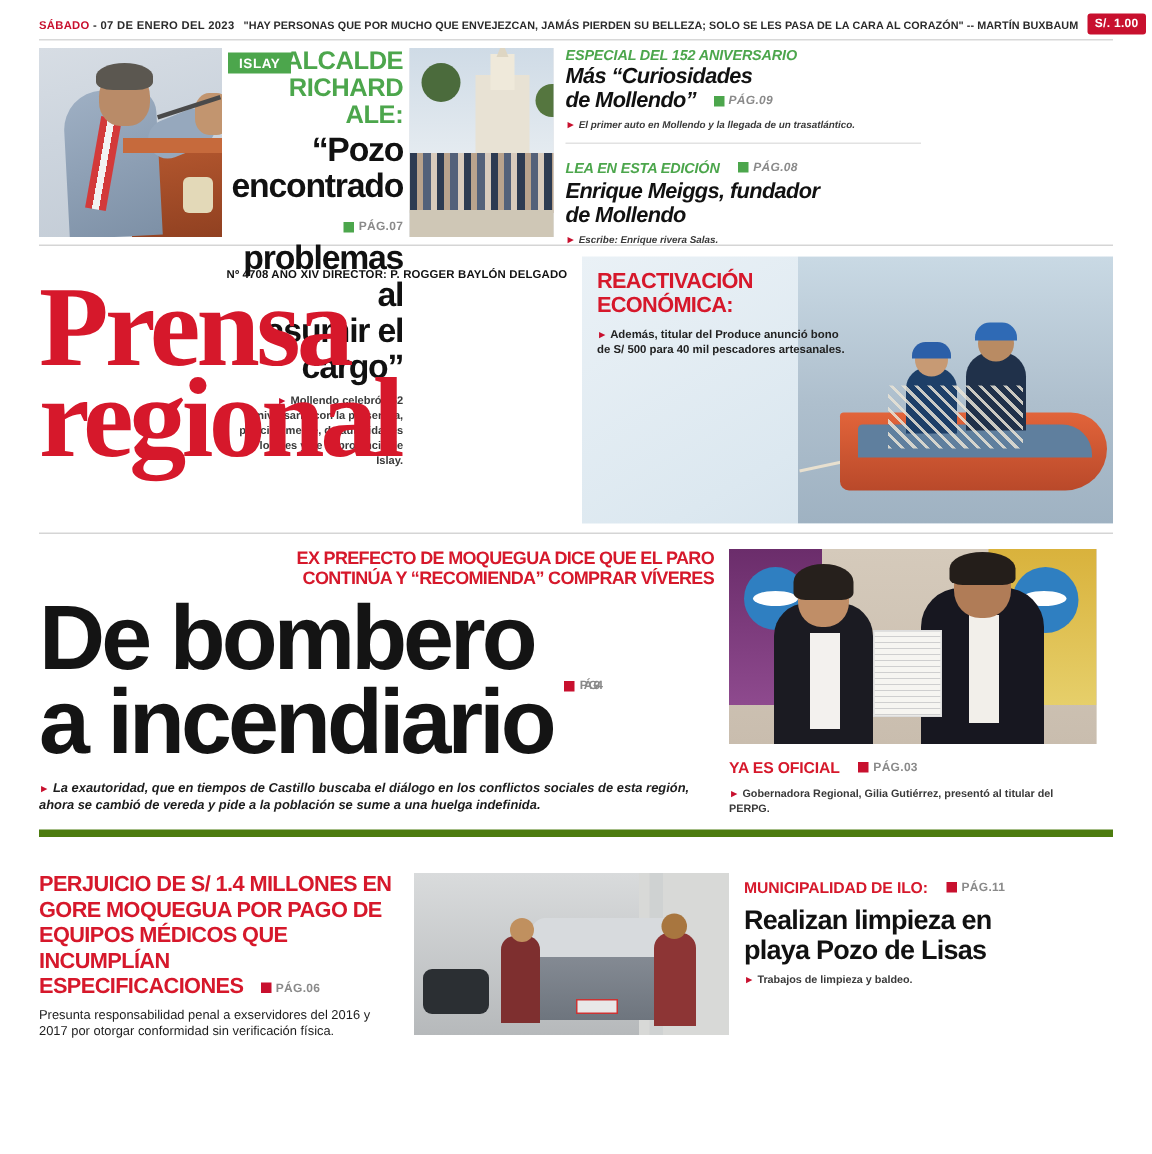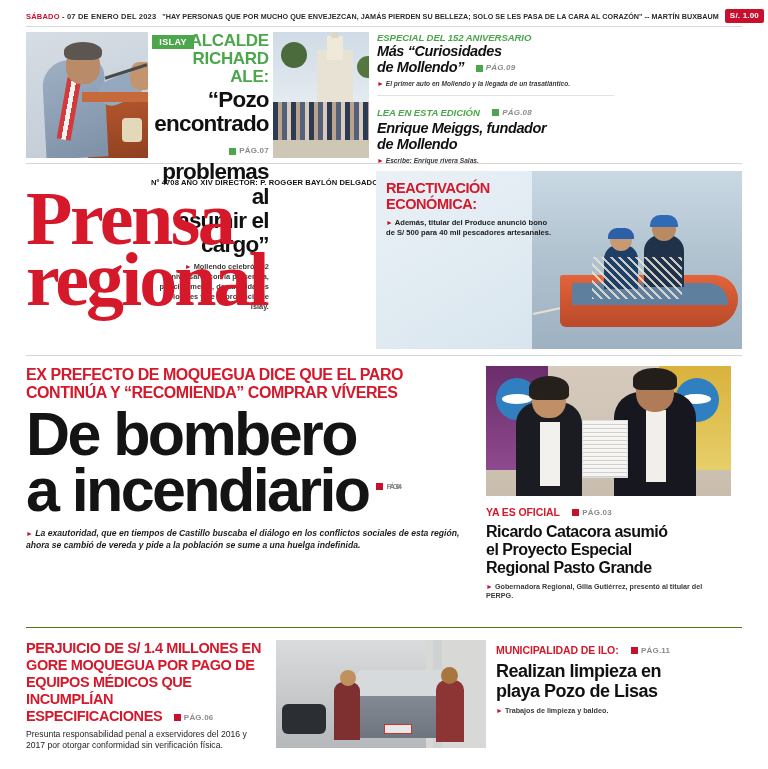--- a/index.html
+++ b/index.html
@@ -116,21 +116,21 @@
     font-size:7.6px; font-weight:bold; letter-spacing:.1px; color:#111; white-space:nowrap;
   }
   .mast-l1, .mast-l2 {
     font-family:"Liberation Serif", serif; font-weight:bold; color:#d6182b;
     font-size:76px; line-height:.78; letter-spacing:-2.5px;
   }
   .mast-l1 { margin-top:18px; }
   .mast-l2 { margin-top:2px; letter-spacing:-3px; }
 
   .promo {
-    flex:1; margin-left:0; position:relative; overflow:hidden;
+    flex:1; margin-left:12px; position:relative; overflow:hidden;
     background:linear-gradient(150deg,#eaf1f6,#dce8f0 55%,#cfdde8);
     display:flex;
   }
   .promo-text { width:185px; padding:9px 6px 6px 10px; position:relative; z-index:3; }
   .promo-kicker { color:#d6182b; font-size:14.5px; font-weight:bold; letter-spacing:-.45px; }
   .promo-head { font-size:18.5px; font-weight:bold; line-height:1.12; letter-spacing:-.7px; margin-top:4px;}
   .promo-deck { font-size:7.6px; font-weight:bold; line-height:1.3; margin-top:6px; color:#222;}
   .promo-img { position:absolute; right:0; top:0; width:210px; height:100%; }
   .pi-water { position:absolute; inset:0; background:linear-gradient(#c9d9e4,#aebfcd 55%,#9fb2c2); }
   .pi-boat { position:absolute; left:28px; bottom:22px; width:178px; height:52px;
@@ -146,28 +146,28 @@
   .pi-p2h { position:absolute; left:120px; bottom:108px; width:24px; height:24px; background:#b98b63; border-radius:50%;}
   .pi-p2c { position:absolute; left:118px; bottom:122px; width:28px; height:12px; background:#2f6ab5; border-radius:10px 10px 0 0;}
   .pi-net { position:absolute; left:60px; bottom:50px; width:90px; height:42px;
     background:repeating-linear-gradient(45deg,#e8e3d6 0 2px,transparent 2px 6px); opacity:.85;}
   .pi-rope { position:absolute; left:0; bottom:44px; width:96px; height:2px; background:#e8e0cf; transform:rotate(-12deg);}
 
   
   .sec3 { display:flex; padding-top:10px; border-top:1px solid #d5d5d5; margin-top:6px; }
   .s3-left { width:460px; padding-right:10px; }
   .big-kicker {
-    color:#d6182b; font-size:16px; font-weight:bold; line-height:1.1;
-    text-align:left; letter-spacing:-.45px;
+    color:#d6182b; font-size:12px; font-weight:bold; line-height:1.1;
+    text-align:right; letter-spacing:-.45px;
   }
   .big-head {
     font-size:61px; font-weight:bold; line-height:.92; letter-spacing:-2.6px; color:#141414;
     margin-top:5px;
   }
-  .big-head .l2row { display:flex; align-items:center; gap:8px; }
+  .big-head .l2row { display:flex; align-items:flex-start; gap:8px; }
   .big-pag { font-size:8px; font-weight:bold; color:#8a8a8a; display:inline-flex; align-items:center; gap:3px; padding-bottom:8px;}
   .big-deck {
     font-size:8.6px; font-style:italic; font-weight:bold; line-height:1.38;
     margin-top:10px; color:#1d1d1d;
   }
 
   .s3-right { width:245px; }
   .ph-sign { width:245px; height:130px; position:relative; overflow:hidden; background:#cbbfb0; }
   .ps-wall { position:absolute; inset:0; background:linear-gradient(#d5cabb,#c9bdae); }
   .ps-ban1 { position:absolute; left:0; top:0; width:62px; height:104px; background:linear-gradient(#6b2d6b,#8e4a8e); }
@@ -184,21 +184,21 @@
   .ps-mhair{ position:absolute; left:147px; bottom:106px; width:44px; height:22px; background:#241e1a; border-radius:50% 50% 20% 20%;}
   .ps-mshirt{position:absolute; left:160px; bottom:14px; width:20px; height:72px; background:#f2efea;}
   .ps-doc { position:absolute; left:96px; bottom:18px; width:46px; height:58px; background:#f6f5f1; border:1px solid #ddd;
     background-image:repeating-linear-gradient(#f6f5f1 0 3px,#cfcfcf 3px 4px); }
 
   .r-kicker { color:#d6182b; font-size:10.5px; font-weight:bold; letter-spacing:-.1px; }
   .r-head { font-size:16px; font-weight:bold; line-height:1.14; letter-spacing:-.5px; margin-top:3px;}
   .r-deck { font-size:7.2px; font-weight:bold; color:#3a3a3a; margin-top:4px; line-height:1.32;}
 
   
-  .sec4 { display:flex; margin-top:26px; border-top:1px solid #4d7c0f; padding-top:12px; }
+  .sec4 { display:flex; margin-top:9px; border-top:5px solid #4d7c0f; padding-top:24px; }
   .s4-left { width:250px; padding-right:8px; }
   .b-kicker { color:#d6182b; font-size:14.5px; font-weight:bold; line-height:1.18; letter-spacing:-.4px;}
   .b-deck { font-size:8.6px; line-height:1.3; margin-top:4px; color:#1d1d1d;}
   .ph-cars { width:210px; height:108px; position:relative; overflow:hidden; background:#b9bcbe; }
   .pc-bg { position:absolute; inset:0; background:linear-gradient(#d9dbdc,#b6b9bb); }
   .pc-wall{ position:absolute; right:0; top:0; width:60px; height:108px; background:#d8d9d7;}
   .pc-car { position:absolute; left:74px; bottom:10px; width:108px; height:54px; background:linear-gradient(#8a9099,#6e757e); border-radius:8px;}
   .pc-hood{ position:absolute; left:78px; bottom:52px; width:100px; height:26px; background:#d7dadd; border-radius:8px 8px 0 0; transform:skewX(-6deg);}
   .pc-plate{position:absolute; left:108px; bottom:14px; width:28px; height:10px; background:#e8e8e8; border:1px solid #c33;}
   .pc-m1 { position:absolute; left:58px; bottom:8px; width:26px; height:58px; background:#7e2f2f; border-radius:9px 9px 0 0;}
@@ -385,25 +385,20 @@
         <div class="ps-doc"></div>
       </div>
       <div style="margin-top:6px">
         <div>
           <span class="r-kicker">YA ES OFICIAL</span>
           <span class="pag-red" style="margin-left:8px">
             <span class="sq-red"></span>
             <span>PÁG.03</span>
           </span>
         </div>
-        <div class="r-head">
-          <div>Ricardo Catacora asumió</div>
-          <div>el Proyecto Especial</div>
-          <div>Regional Pasto Grande</div>
-        </div>
         <div class="r-deck">
           <span class="tri">►</span>
           <span>Gobernadora Regional, Gilia Gutiérrez, presentó al titular del PERPG.</span>
         </div>
       </div>
     </div>
   </div>
 
   <div class="sec4">
     <div class="s4-left">

